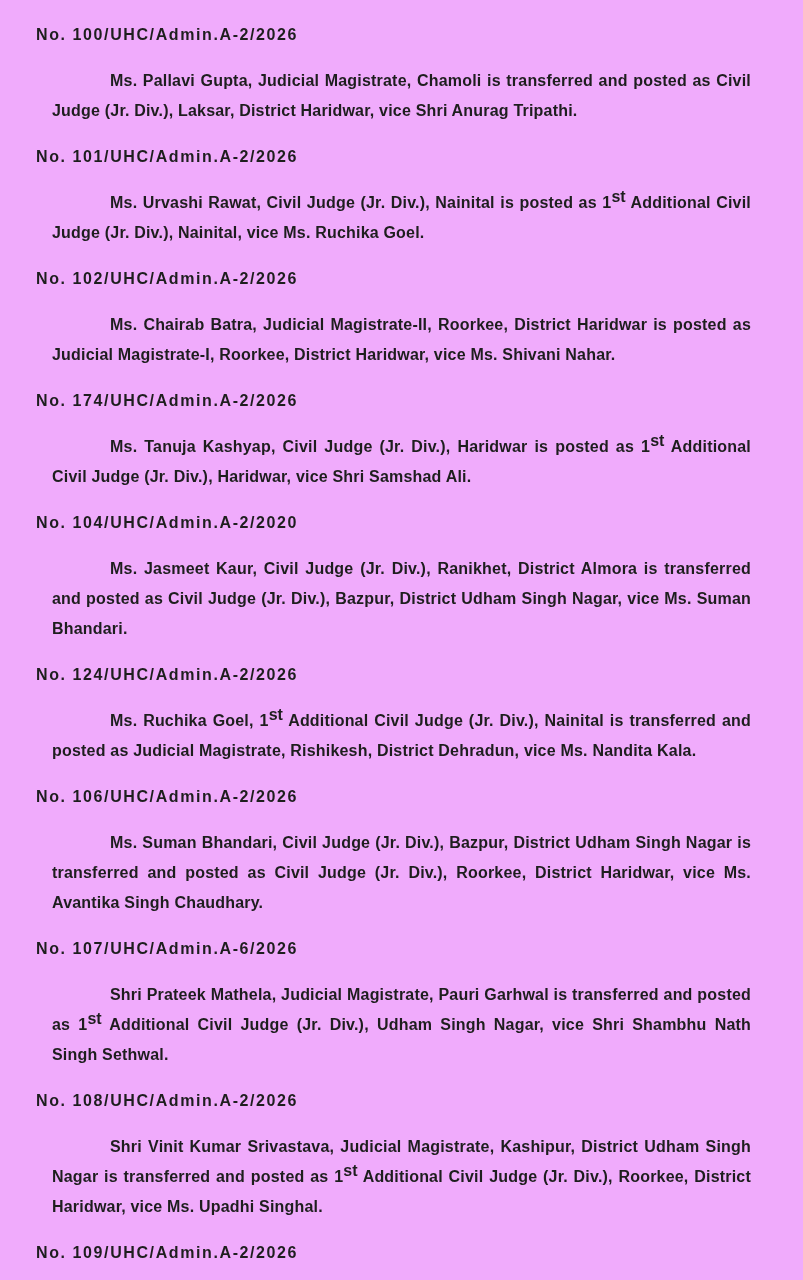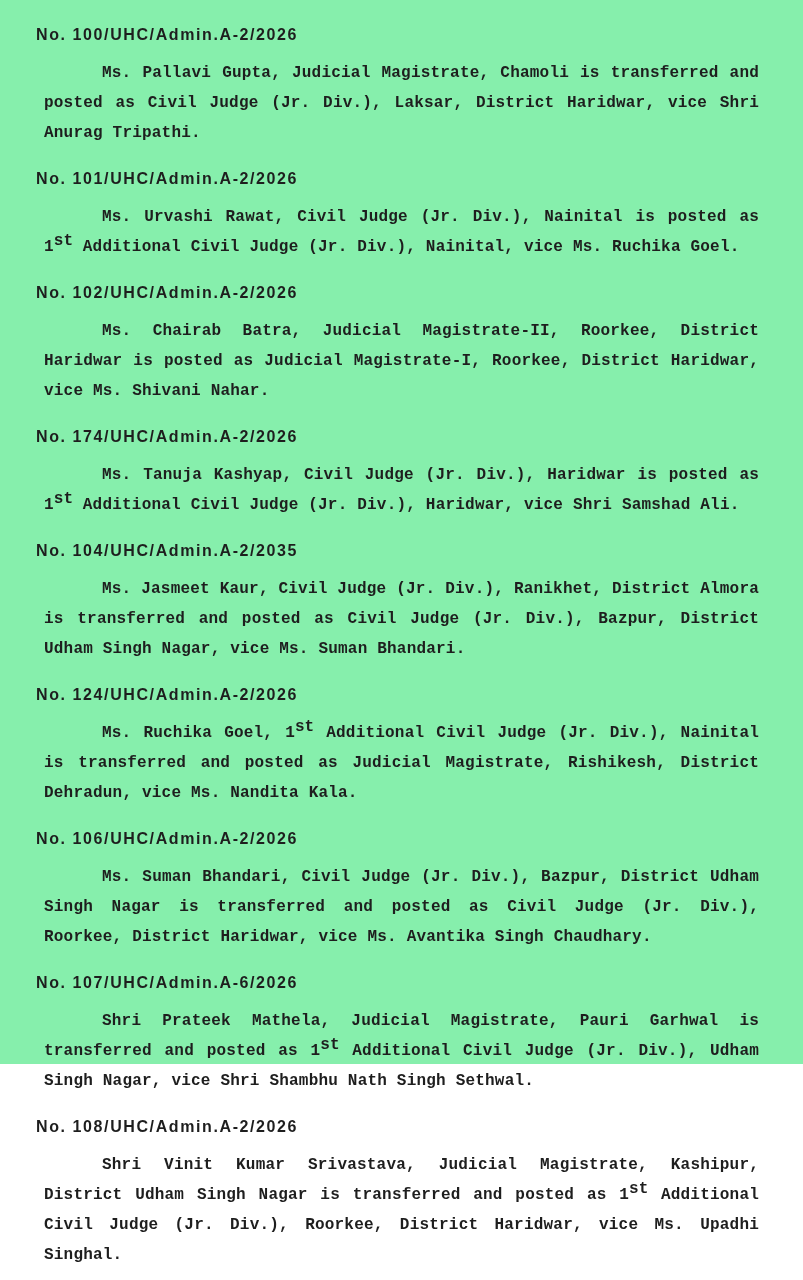--- a/index.html
+++ b/index.html
@@ -10,44 +10,43 @@
   body {
     width: 803px;
     height: 1280px;
     overflow: hidden;
     font-family: "Liberation Sans", sans-serif;
     color: #1e1e1e;
   }
   .page {
     box-sizing: border-box;
     width: 803px;
-    height: 1064px;
+    height: 1280px;
     padding: 20px 36px 10px 36px;
-    background: #86efac;
+    background: #f0abfc;
   }
   .entry {
     margin: 0 0 16px 0;
   }
   .entry-number {
     font-size: 16px;
     font-weight: 600;
     letter-spacing: 1.6px;
     line-height: 30px;
     margin: 0 0 2px 0;
     white-space: nowrap;
   }
   .entry-body {
     font-size: 16px;
     font-weight: 600;
     letter-spacing: 0.2px;
     line-height: 30px;
-    margin: 8px;
+    margin: 16px;
     text-indent: 58px;
     text-align: justify;
-    font-family: Liberation Mono, monospace;
   }
   .entry-body sup {
     font-size: 16px;
     line-height: 0;
     vertical-align: super;
     letter-spacing: 0;
   }
 </style>
 </head>
 <body>
@@ -68,21 +67,21 @@
     <h2 class="entry-number">No. 102/UHC/Admin.A-2/2026</h2>
     <p class="entry-body">Ms. Chairab Batra, Judicial Magistrate-II, Roorkee, District Haridwar is posted as Judicial Magistrate-I, Roorkee, District Haridwar, vice Ms. Shivani Nahar.</p>
   </section>
 
   <section class="entry">
     <h2 class="entry-number">No. 174/UHC/Admin.A-2/2026</h2>
     <p class="entry-body">Ms. Tanuja Kashyap, Civil Judge (Jr. Div.), Haridwar is posted as 1<sup>st</sup> Additional Civil Judge (Jr. Div.), Haridwar, vice Shri Samshad Ali.</p>
   </section>
 
   <section class="entry">
-    <h2 class="entry-number">No. 104/UHC/Admin.A-2/2035</h2>
+    <h2 class="entry-number">No. 104/UHC/Admin.A-2/2020</h2>
     <p class="entry-body">Ms. Jasmeet Kaur, Civil Judge (Jr. Div.), Ranikhet, District Almora is transferred and posted as Civil Judge (Jr. Div.), Bazpur, District Udham Singh Nagar, vice Ms. Suman Bhandari.</p>
   </section>
 
   <section class="entry">
     <h2 class="entry-number">No. 124/UHC/Admin.A-2/2026</h2>
     <p class="entry-body">Ms. Ruchika Goel, 1<sup>st</sup> Additional Civil Judge (Jr. Div.), Nainital is transferred and posted as Judicial Magistrate, Rishikesh, District Dehradun, vice Ms. Nandita Kala.</p>
   </section>
 
   <section class="entry">
     <h2 class="entry-number">No. 106/UHC/Admin.A-2/2026</h2>

